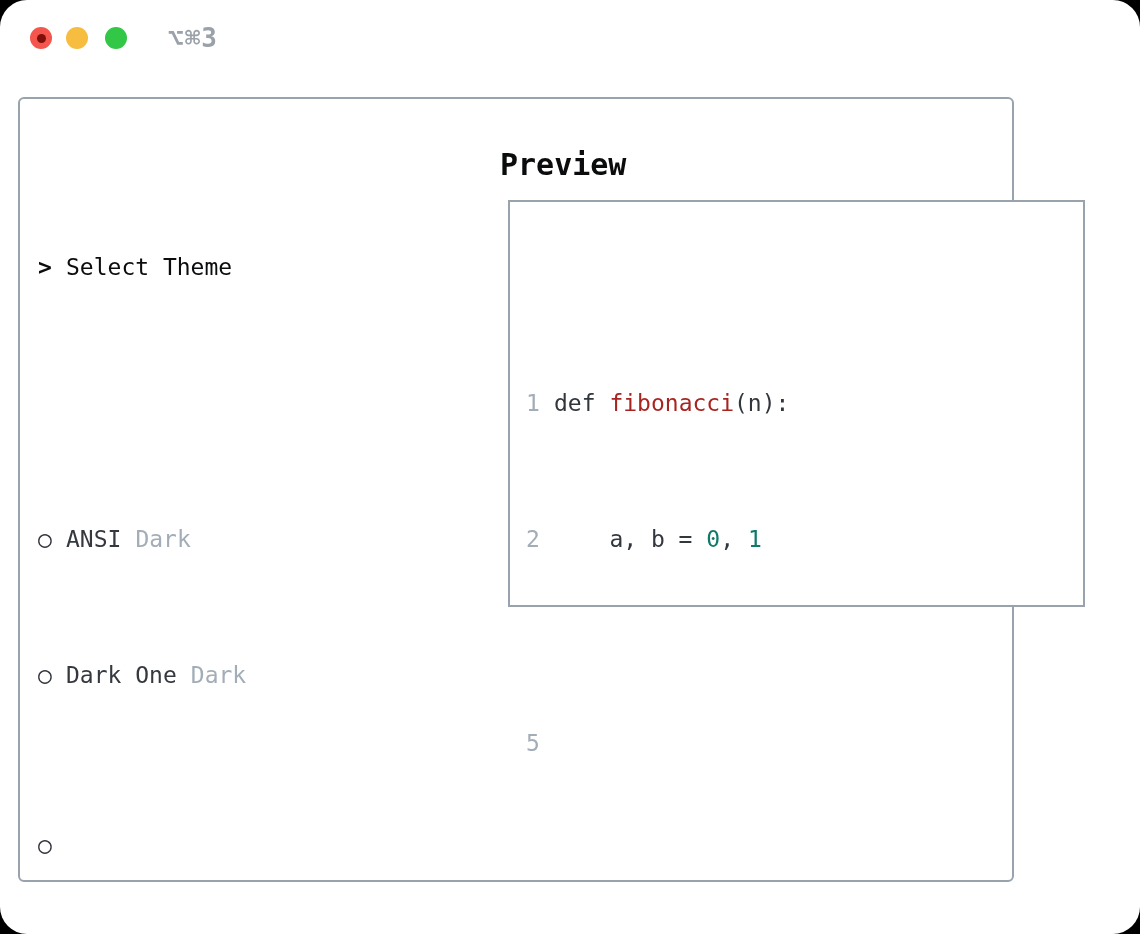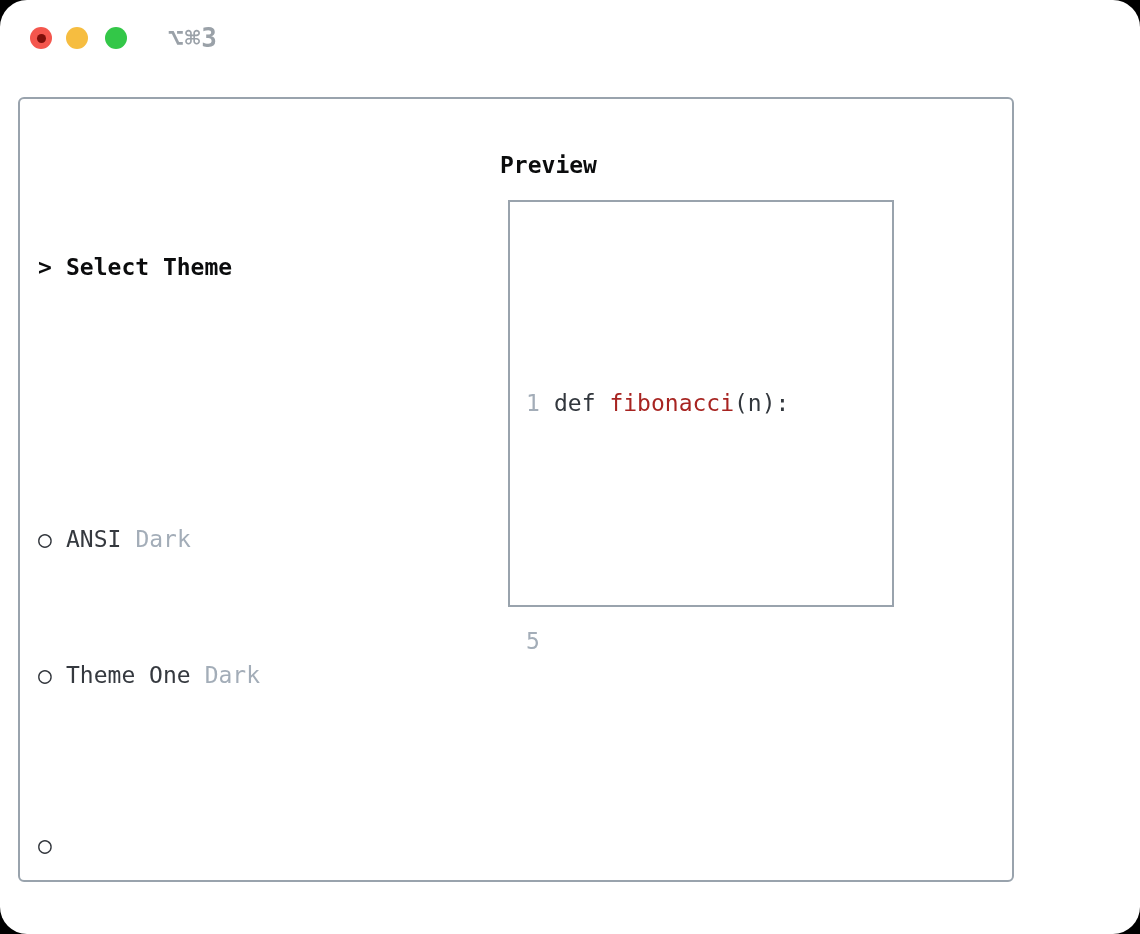--- a/index.html
+++ b/index.html
@@ -35,30 +35,30 @@
     border:2px solid var(--border-gray);border-radius:6px;box-sizing:border-box;
     background:var(--window-bg);
   }
   .left-col{
     position:absolute;left:18px;top:49px;
     font-size:23px;line-height:34px;white-space:pre;color:var(--item-dark);
   }
   .row{height:34px;}
   .cursor, .marker{display:inline-block;width:28px;color:var(--item-dark);}
   .cursor{font-weight:bold;color:var(--header-black);}
-  .hdr{font-weight:bold;color:var(--header-black);}
+  .hdr{font-weight:normal;color:var(--header-black);}
   .theme-name{color:var(--item-dark);margin-top:12px;}
   .variant{color:var(--muted-gray);margin-left:14px;}
   
   .preview-title{
     position:absolute;left:480px;top:49px;height:34px;line-height:34px;
-    font-size:23px;font-weight:bold;color:var(--header-black);
+    font-size:30px;font-weight:bold;color:var(--header-black);
   }
   .preview-box{
-    position:absolute;left:488px;top:101px;width:386px;height:407px;
+    position:absolute;left:488px;top:101px;width:577px;height:407px;
     border:2px solid var(--border-gray);box-sizing:border-box;background:var(--window-bg);
   }
   .code{
     position:absolute;left:16px;top:48px;
     font-size:23px;line-height:34px;white-space:pre;
   }
   .code-line{height:34px;}
   .line-num{display:inline-block;width:28px;color:var(--linenum-gray);}
   .seg-code{color:var(--code-dark);}
   .seg-func{color:var(--func-red);}
@@ -81,21 +81,21 @@
 
     <div class="left-col">
 
       <div class="row"><span class="cursor">&gt;</span><span class="hdr">Select Theme</span></div>
 
       <div id="theme-list">
         
       
           <div class="row theme-row"><span class="marker">○</span><span class="theme-name">ANSI</span><span class="variant">Dark</span></div>
         
-          <div class="row theme-row"><span class="marker">○</span><span class="theme-name">Theme One</span><span class="variant">Dark</span></div>
+          <div class="row theme-row"><span class="marker">○</span><span class="theme-name">Dark One</span><span class="variant">Dark</span></div>
         
         
           <div class="row theme-row"><span class="marker">○</span></div>
         
           
         
           
         
           
         
@@ -123,20 +123,21 @@
     </div>
 
     <div class="preview-title">Preview</div>
 
     <div class="preview-box">
       <div class="code" id="code-area">
         
       
           <div class="code-line"><span class="line-num">1</span><span class="line-body"><span class="seg-code">def </span><span class="seg-func">fibonacci</span><span class="seg-code">(n):</span></span></div>
         
+          <div class="code-line"><span class="line-num">2</span><span class="line-body"><span class="seg-code">    a, b = </span><span class="seg-num">0</span><span class="seg-code">, </span><span class="seg-num">1</span></span></div>
         
         
         
           <div class="code-line"><span class="line-num">5</span></div>
         
           
         
           
         
           

